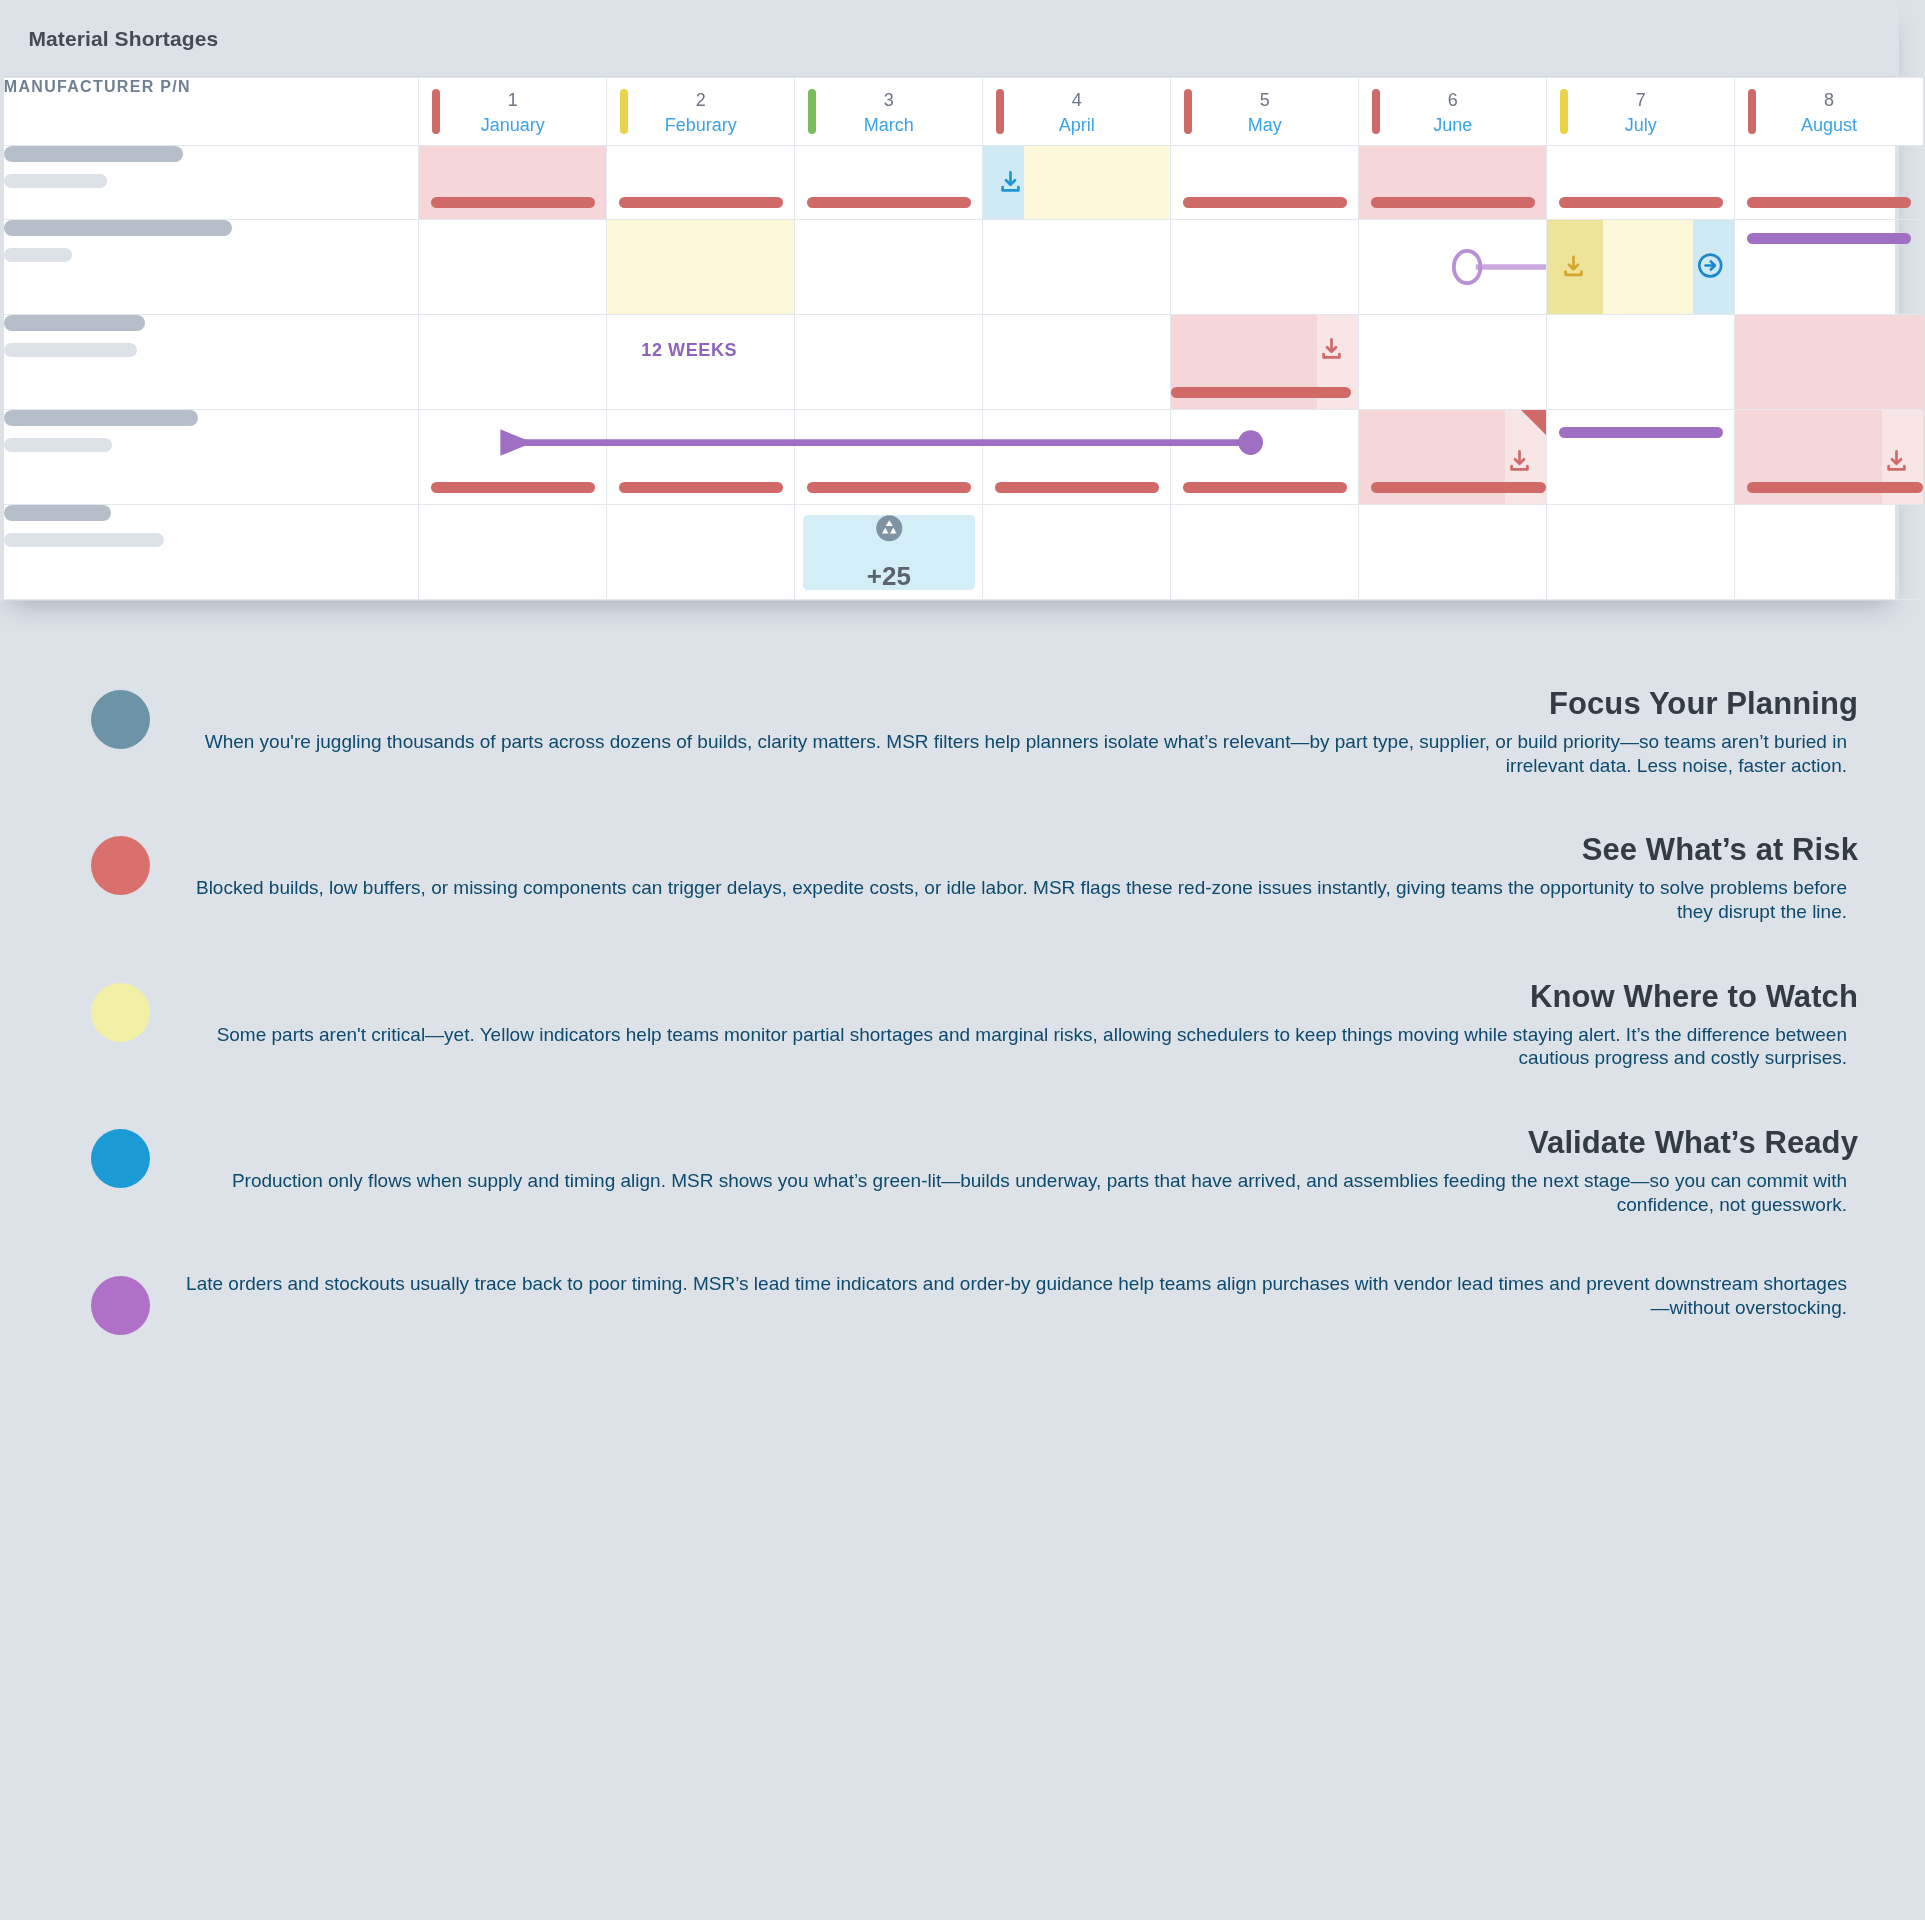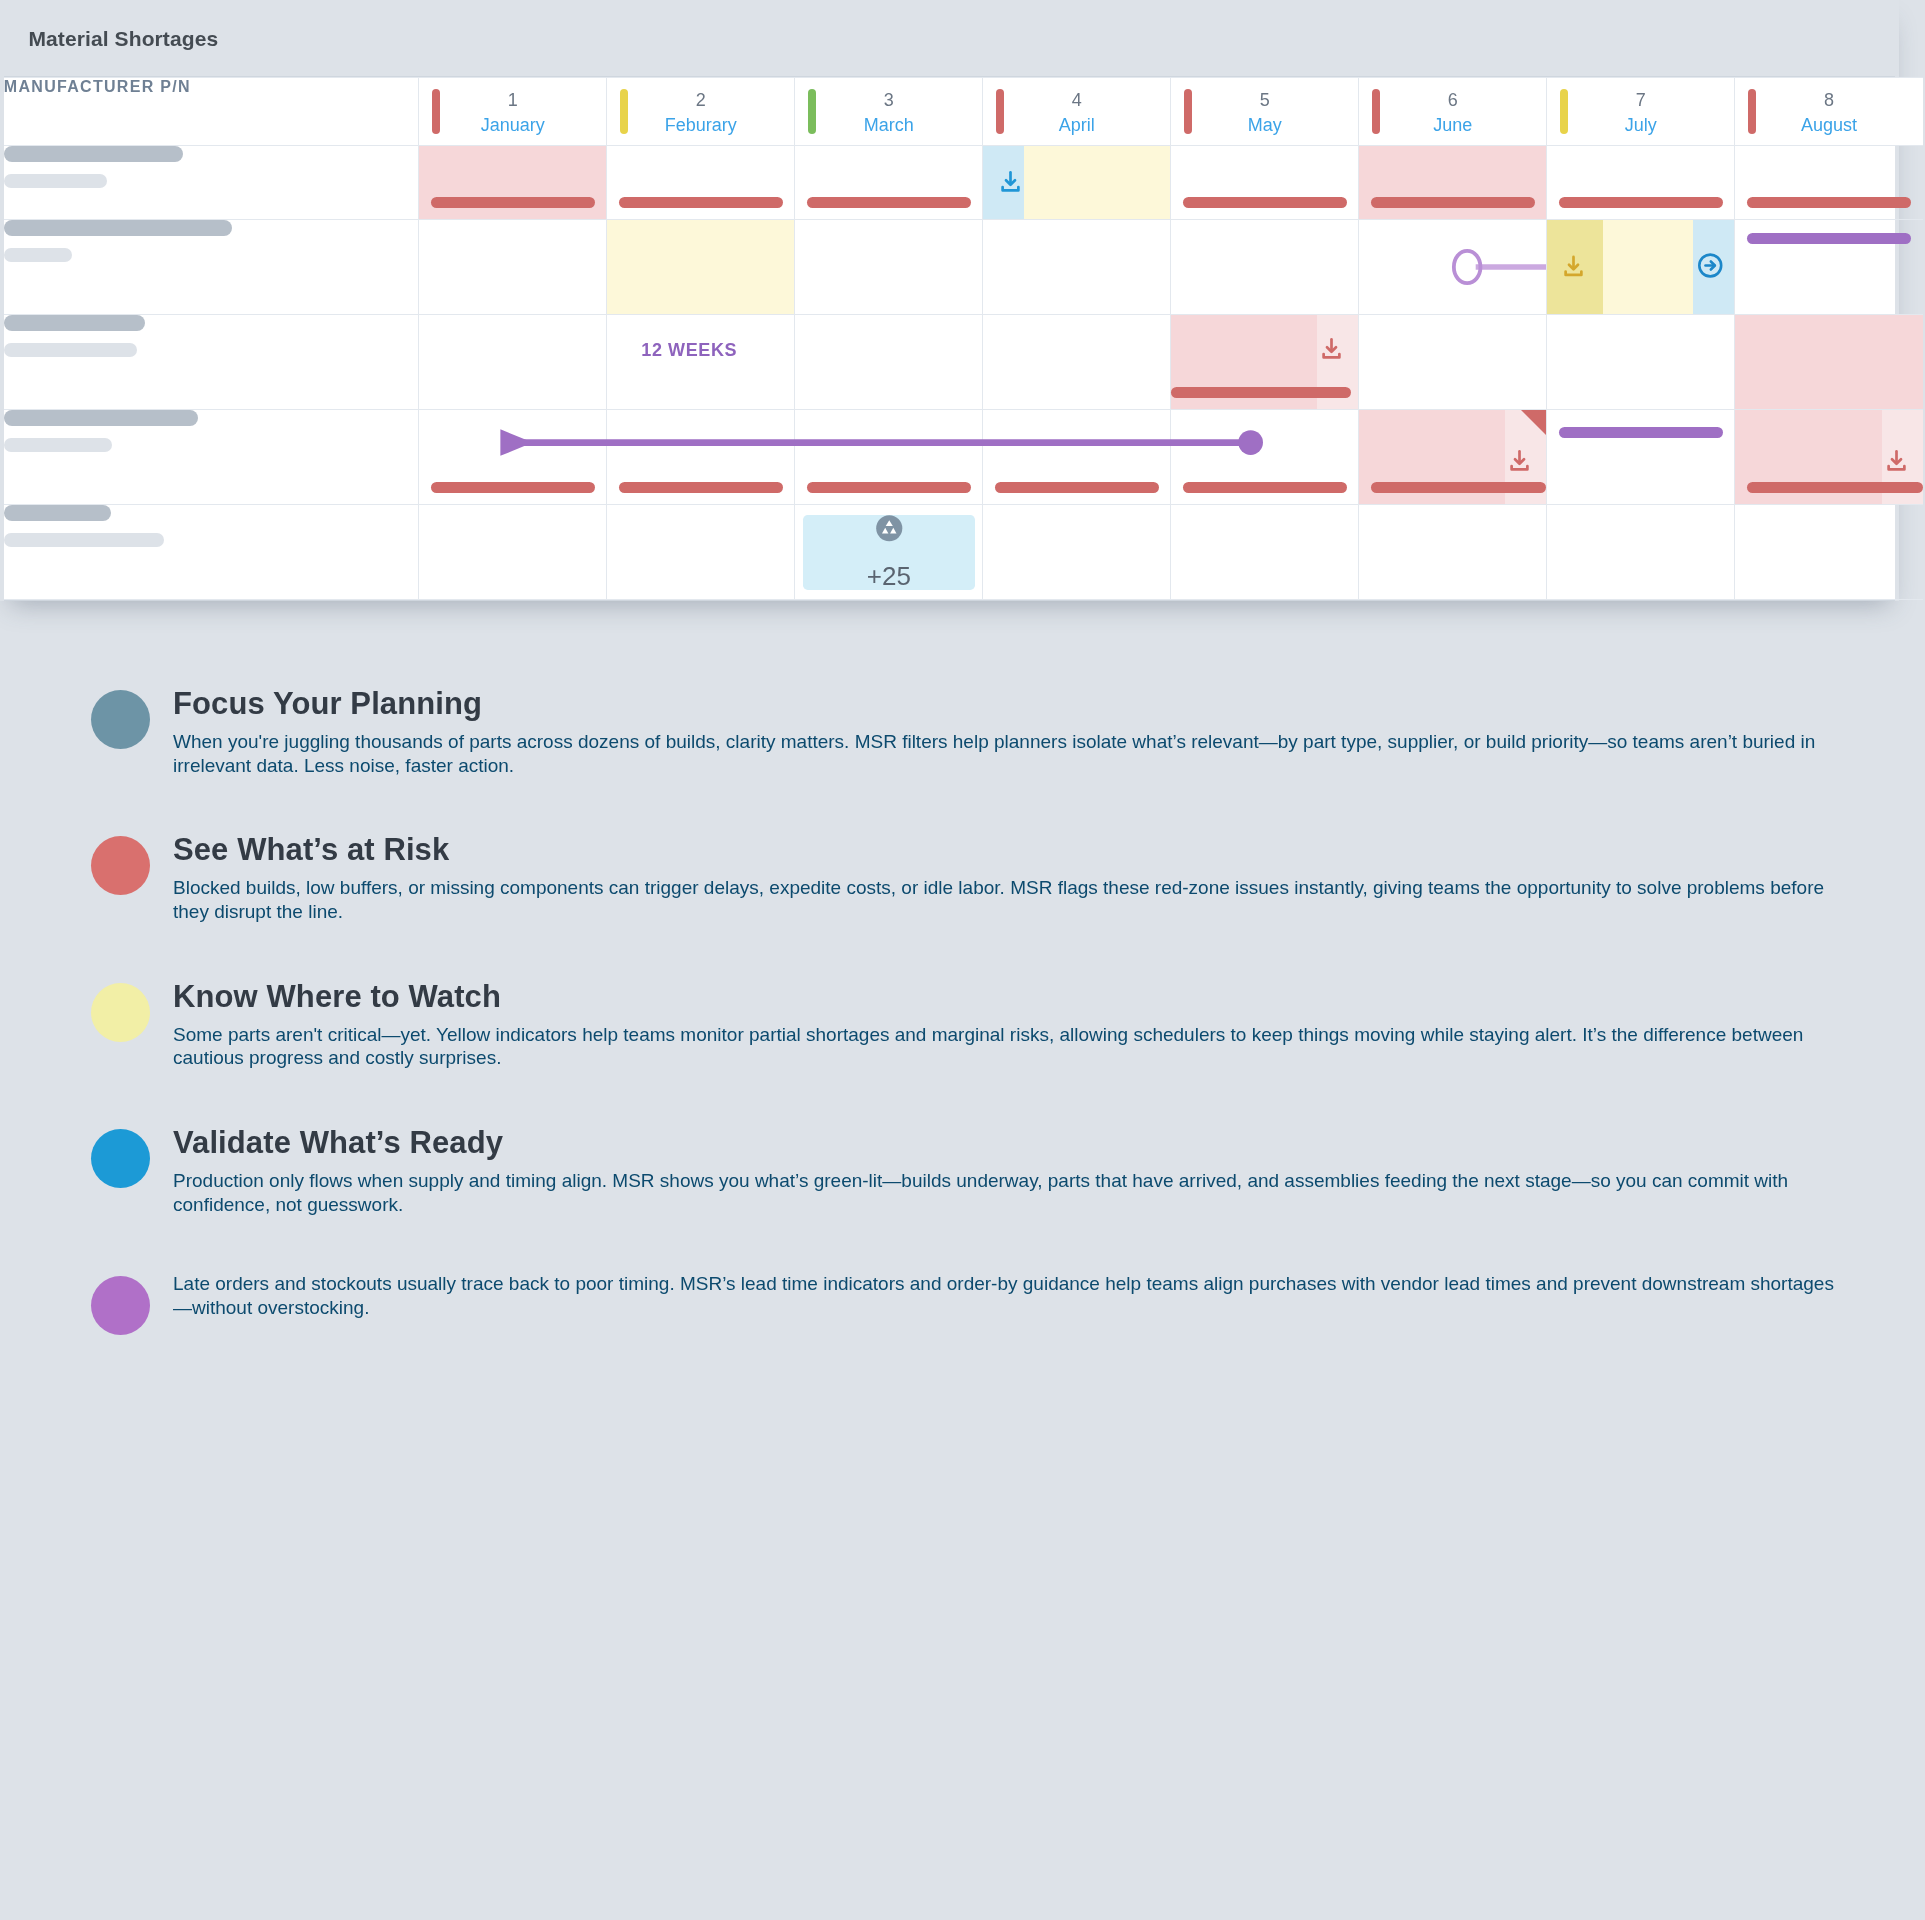--- a/index.html
+++ b/index.html
@@ -130,26 +130,28 @@
   }
 
   .plus-box {
     position: absolute;
     left: 7.6px; right: 7.6px; top: 9.5px; bottom: 9.5px;
     background: #d4eef8;
     border-radius: 4.8px;
     display: flex; flex-direction: column;
     align-items: center; justify-content: center;
     gap: 16px;
+    font-weight: bold;
   }
   .plus-num { font-size: 26px; color: #5a6470; line-height: 28.5px; }
 
   
   .features {
     padding: 68px 67px 57px 91px;
+    text-align: right;
   }
   .feature {
     display: flex;
     align-items: flex-start;
     margin-bottom: 55px;
   }
   .feature:last-child { margin-bottom: 0; }
   .dot {
     width: 59px; height: 59px; border-radius: 50%;
     flex: 0 0 59px;

